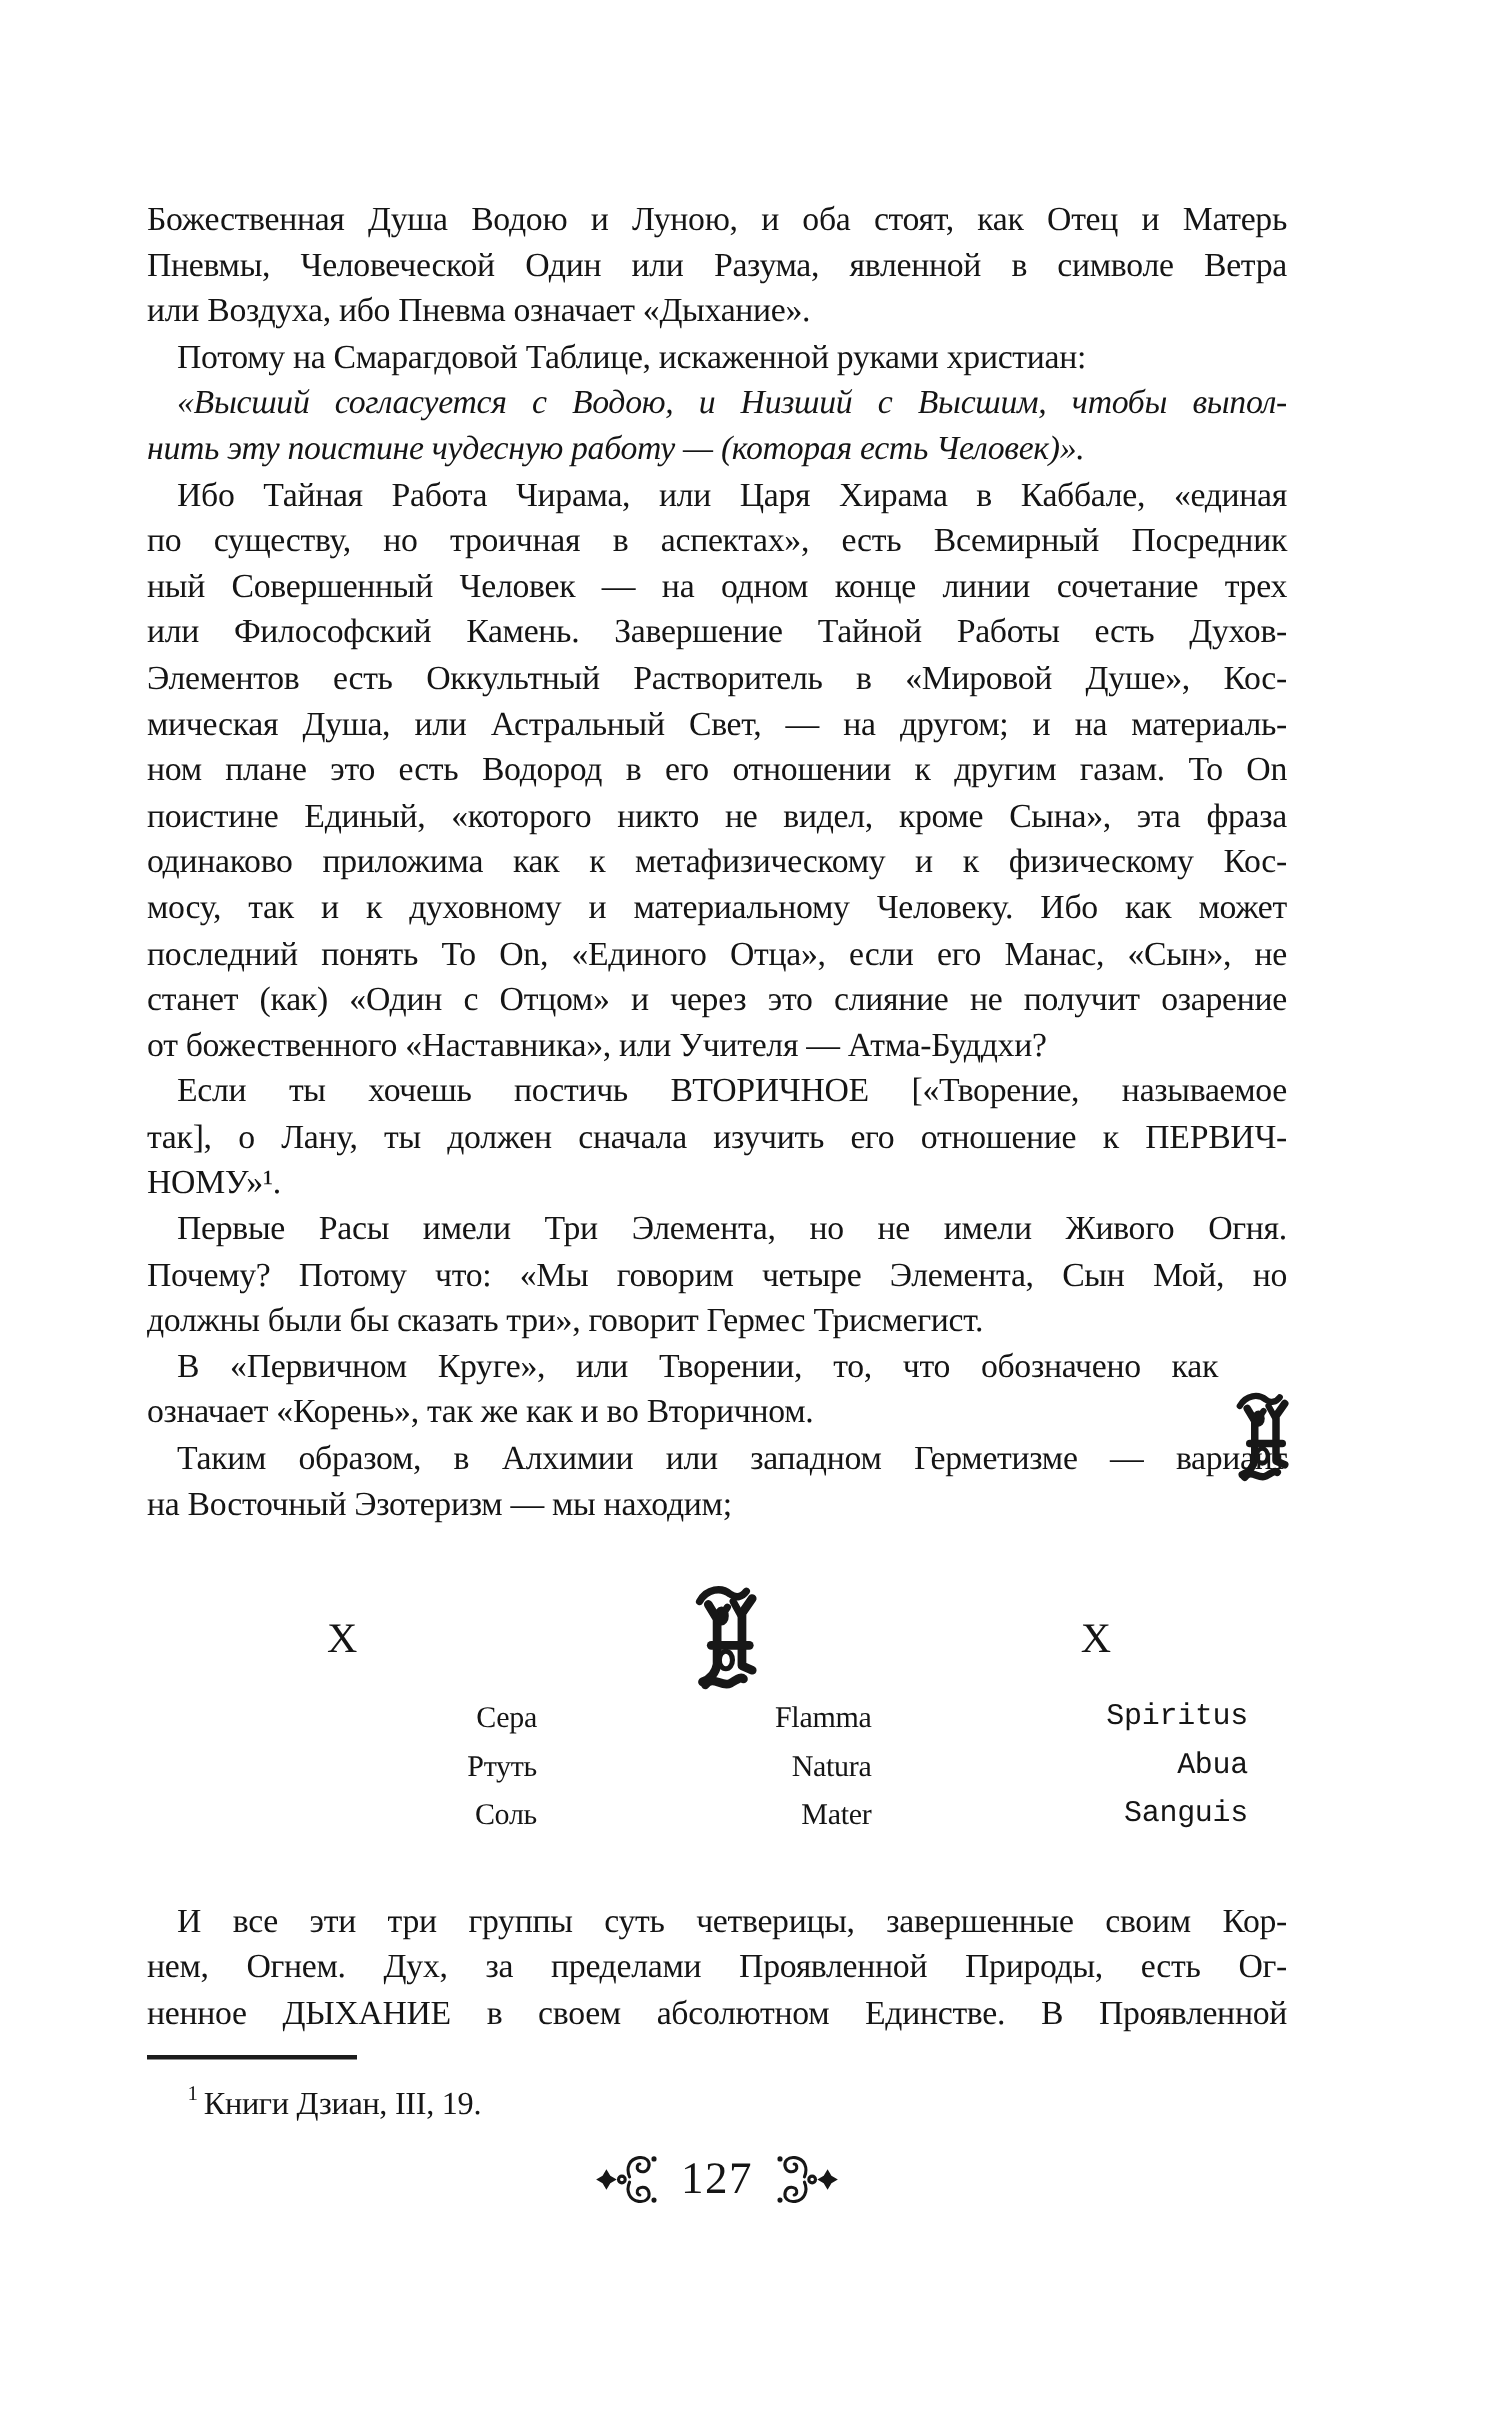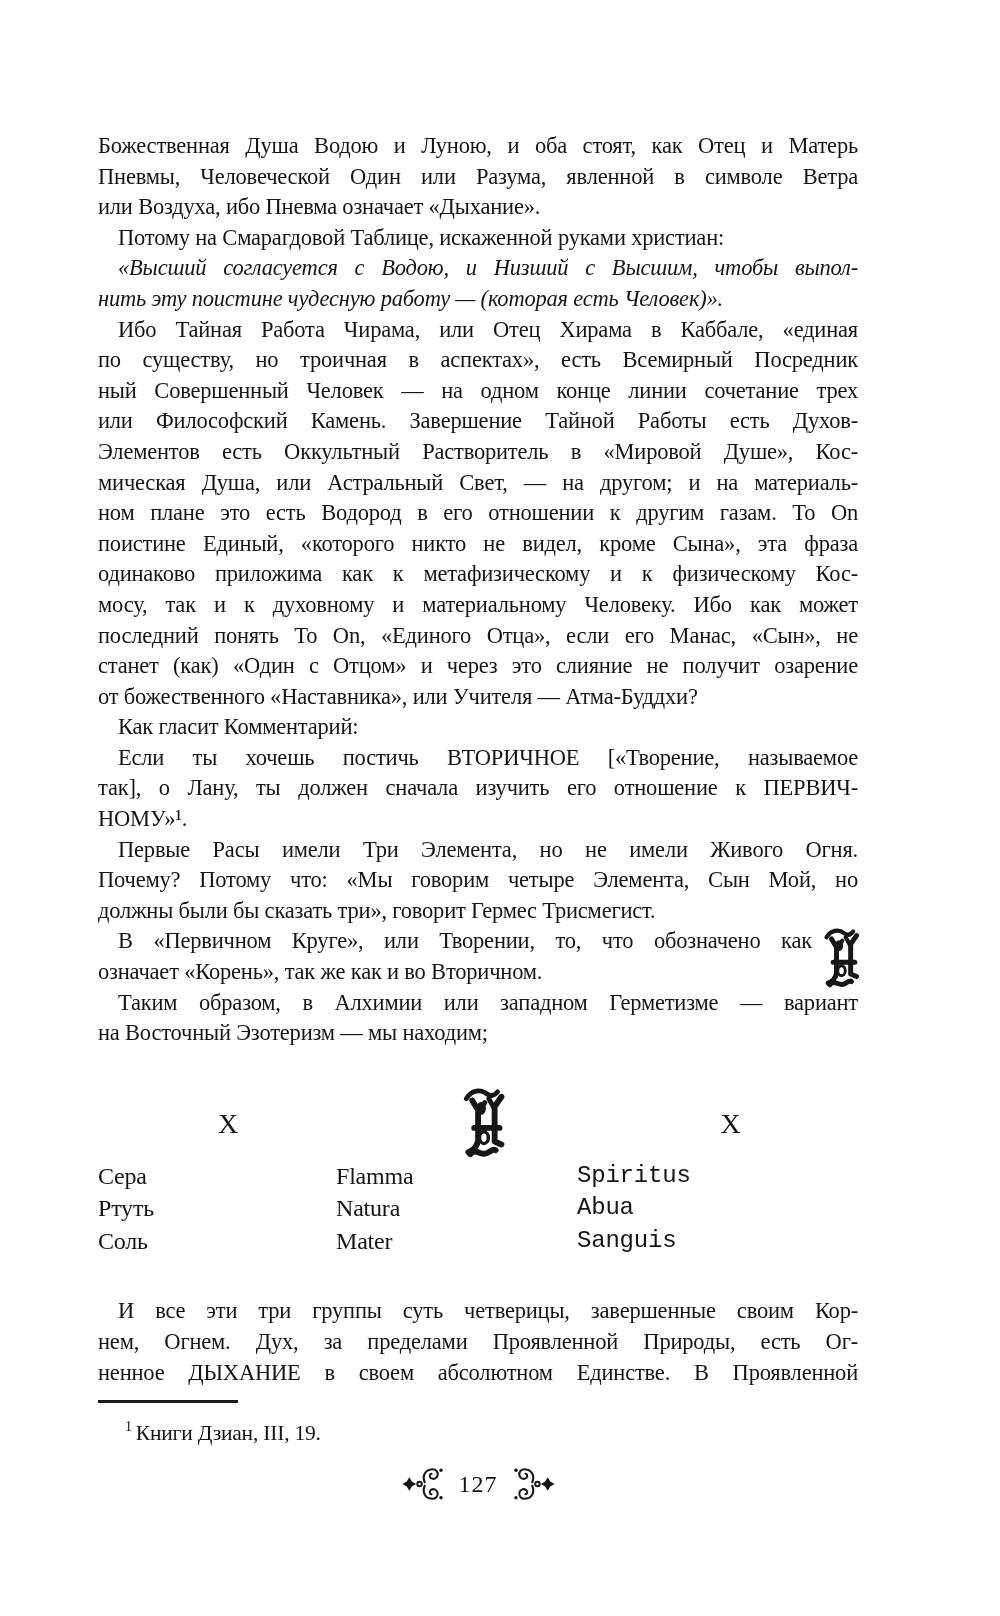--- a/index.html
+++ b/index.html
@@ -40,23 +40,23 @@
   .st-col.c1 { width: 260px; }
   .st-col.c2 { width: 245px; }
   .st-col.c3 { width: 255px; }
   .st-head {
     height: 72px;
     display: flex; align-items: center; justify-content: center;
   }
   .st-x { font-size: 28px; }
   .st-glyph-svg { width: 60px; height: 76px; }
   .st-cell {
-    text-align: left;
+    text-align: right;
     line-height: 32.5px;
-    font-size: 24px;
+    font-size: 20px;
   }
   .st-col.c2 .st-cell { transform: translateX(-22px); }
   .st-col.c3 .st-cell { transform: translateX(-26px); font-family: Liberation Mono, monospace; }
   #lines-after { margin-top: 39px; }
 
   
   .footnote { margin-left: 98px; margin-top: 12px; }
   .fn-rule { width: 140px; height: 3px; background: #1c1c1c; }
   .fn-text {
     margin-top: 17px;
@@ -66,21 +66,21 @@
   }
   .fn-text sup { font-size: 14px; position: relative; top: -1px; margin-right: 4px; }
 
   
   .page-footer {
     margin-top: 20px;
     width: 760px; margin-left: 98px;
     display: flex; align-items: center; justify-content: center;
     gap: 15px;
   }
-  .pnum { font-size: 24px; letter-spacing: 1px; }
+  .pnum { font-size: 30px; letter-spacing: 1px; }
   .fleuron { width: 42px; height: 36px; }
   .fleuron.flip { transform: scaleX(-1); }
 
   .svg-defs { position: absolute; width: 0; height: 0; overflow: hidden; }
 </style>
 </head>
 <body>
 
 <svg class="svg-defs" xmlns="http://www.w3.org/2000/svg">
   <defs>
@@ -115,34 +115,33 @@
 <div class="page">
 
   <div class="text-block">
     <div id="lines-before">
         <div class="line just">Божественная Душа Водою и Луною, и оба стоят, как Отец и Матерь</div>
         <div class="line just">Пневмы, Человеческой Один или Разума, явленной в символе Ветра</div>
         <div class="line">или Воздуха, ибо Пневма означает «Дыхание».</div>
         <div class="line ind">Потому на Смарагдовой Таблице, искаженной руками христиан:</div>
         <div class="line just ind ital">«Высший согласуется с Водою, и Низший с Высшим, чтобы выпол-</div>
         <div class="line ital">нить эту поистине чудесную работу — (которая есть Человек)».</div>
-        <div class="line just ind">Ибо Тайная Работа Чирама, или Отец Хирама в Каббале, «единая</div>
+        <div class="line just ind">Ибо Тайная Работа Чирама, или Царя Хирама в Каббале, «единая</div>
         <div class="line just">по существу, но троичная в аспектах», есть Всемирный Посредник</div>
         <div class="line just">ный Совершенный Человек — на одном конце линии сочетание трех</div>
         <div class="line just">или Философский Камень. Завершение Тайной Работы есть Духов-</div>
         <div class="line just">Элементов есть Оккультный Растворитель в «Мировой Душе», Кос-</div>
         <div class="line just">мическая Душа, или Астральный Свет, — на другом; и на материаль-</div>
         <div class="line just">ном плане это есть Водород в его отношении к другим газам. То Оn</div>
         <div class="line just">поистине Единый, «которого никто не видел, кроме Сына», эта фраза</div>
         <div class="line just">одинаково приложима как к метафизическому и к физическому Кос-</div>
         <div class="line just">мосу, так и к духовному и материальному Человеку. Ибо как может</div>
         <div class="line just">последний понять То Оn, «Единого Отца», если его Манас, «Сын», не</div>
         <div class="line just">станет (как) «Один с Отцом» и через это слияние не получит озарение</div>
         <div class="line">от божественного «Наставника», или Учителя — Атма-Буддхи?</div>
-        <div class="line ind">Как гласит Комментарий:</div>
         <div class="line just ind">Если ты хочешь постичь ВТОРИЧНОЕ [«Творение, называемое</div>
         <div class="line just">так], о Лану, ты должен сначала изучить его отношение к ПЕРВИЧ-</div>
         <div class="line">НОМУ»¹.</div>
         <div class="line just ind">Первые Расы имели Три Элемента, но не имели Живого Огня.</div>
         <div class="line just">Почему? Потому что: «Мы говорим четыре Элемента, Сын Мой, но</div>
         <div class="line">должны были бы сказать три», говорит Гермес Трисмегист.</div>
         <div class="line just ind has-glyph">В «Первичном Круге», или Творении, то, что обозначено как</div>
         <div class="line">означает «Корень», так же как и во Вторичном.</div>
         <div class="line just ind">Таким образом, в Алхимии или западном Герметизме — вариант</div>
         <div class="line">на Восточный Эзотеризм — мы находим;</div>

